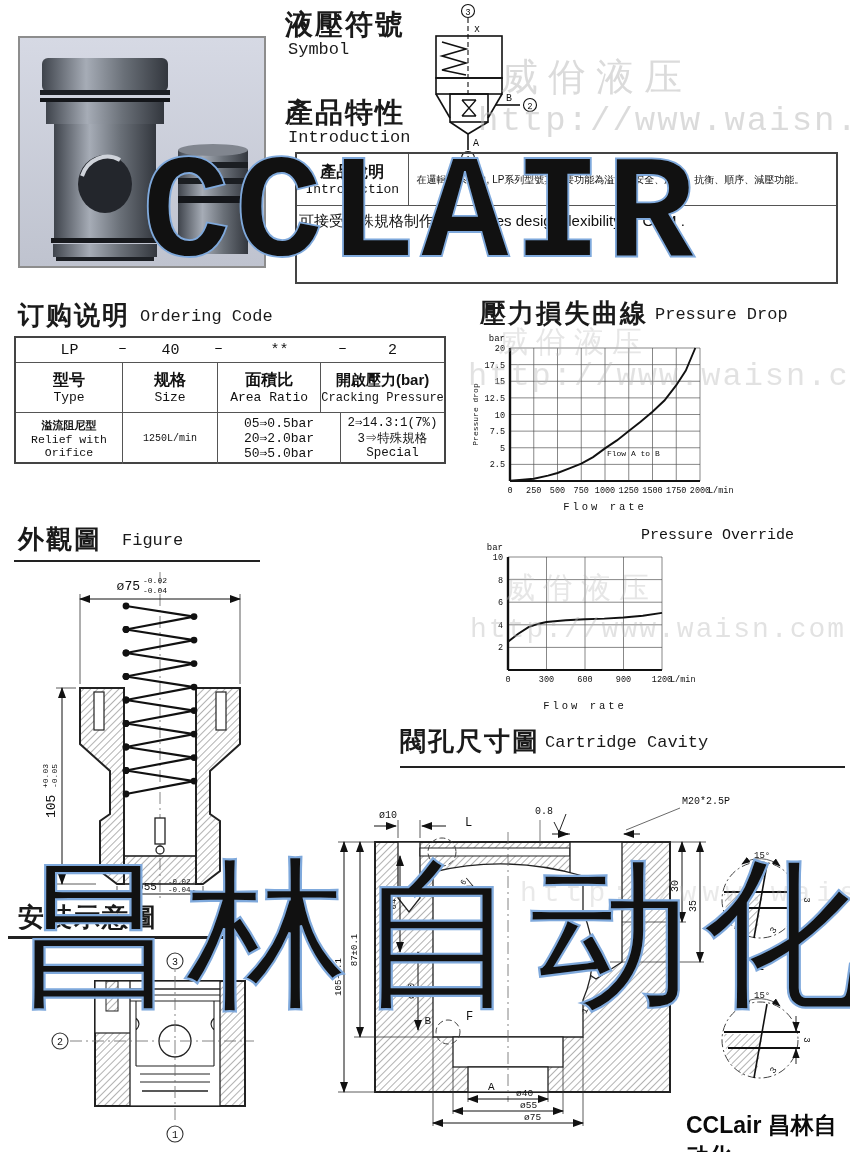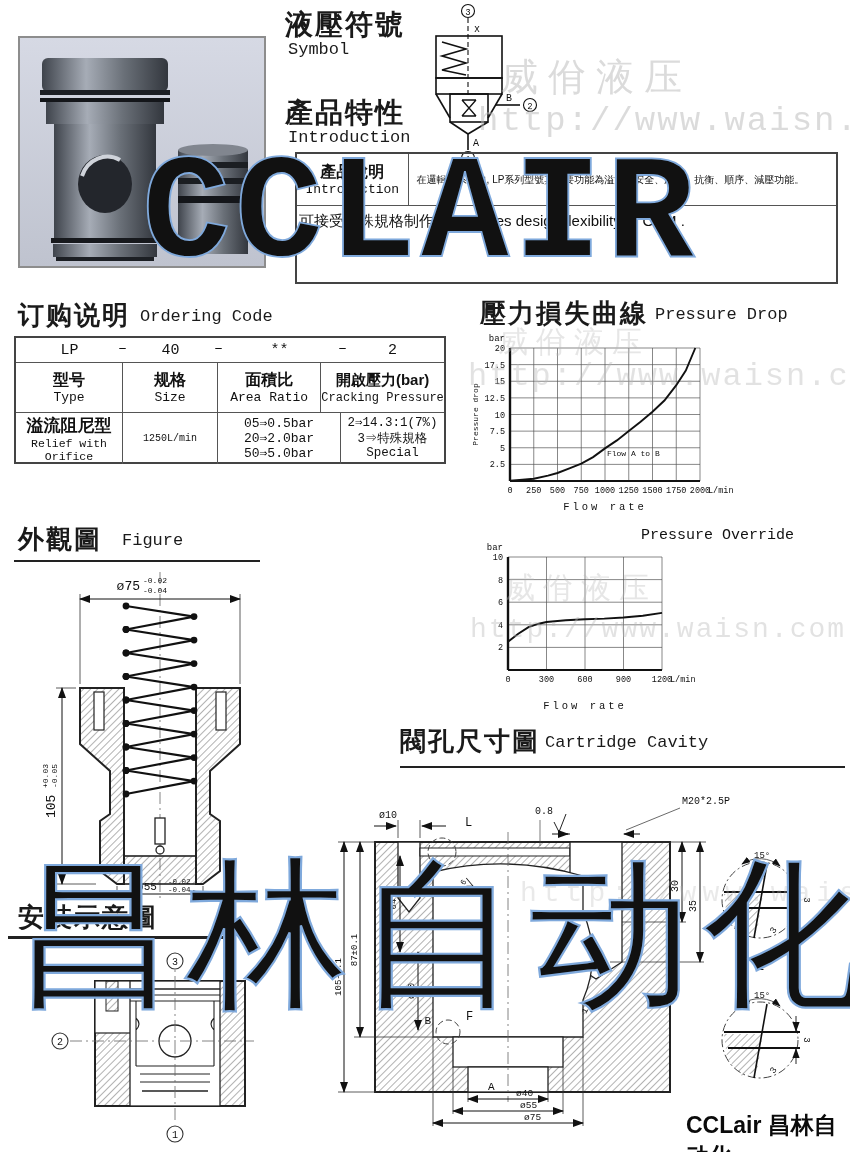--- a/index.html
+++ b/index.html
@@ -148,21 +148,21 @@
         <span class="lzh">面積比</span>
         <span class="len">Area Ratio</span>
       </div>
       <div class="cell" style="width:124px;">
         <span class="lzh" style="font-size:15px;">開啟壓力(bar)</span>
         <span class="len" style="font-size:12px;">Cracking Pressure</span>
       </div>
     </div>
     <div class="row" style="height:51px;">
       <div class="cell" style="width:108px;">
-        <span style="font-size:17px;font-weight:700;">溢流阻尼型</span>
+        <span style="font-size:11px;font-weight:700;">溢流阻尼型</span>
         <span class="len" style="font-size:11.5px;line-height:13px;">Relief with</span>
         <span class="len" style="font-size:11.5px;line-height:13px;">Orifice</span>
       </div>
       <div class="cell mono" style="width:96px;font-size:10px;">
         <span>1250L/min</span>
       </div>
       <div class="cell mono" style="width:124px;font-size:13px;line-height:15px;">
         <span>05⇒0.5bar</span>
         <span>20⇒2.0bar</span>
         <span>50⇒5.0bar</span>

